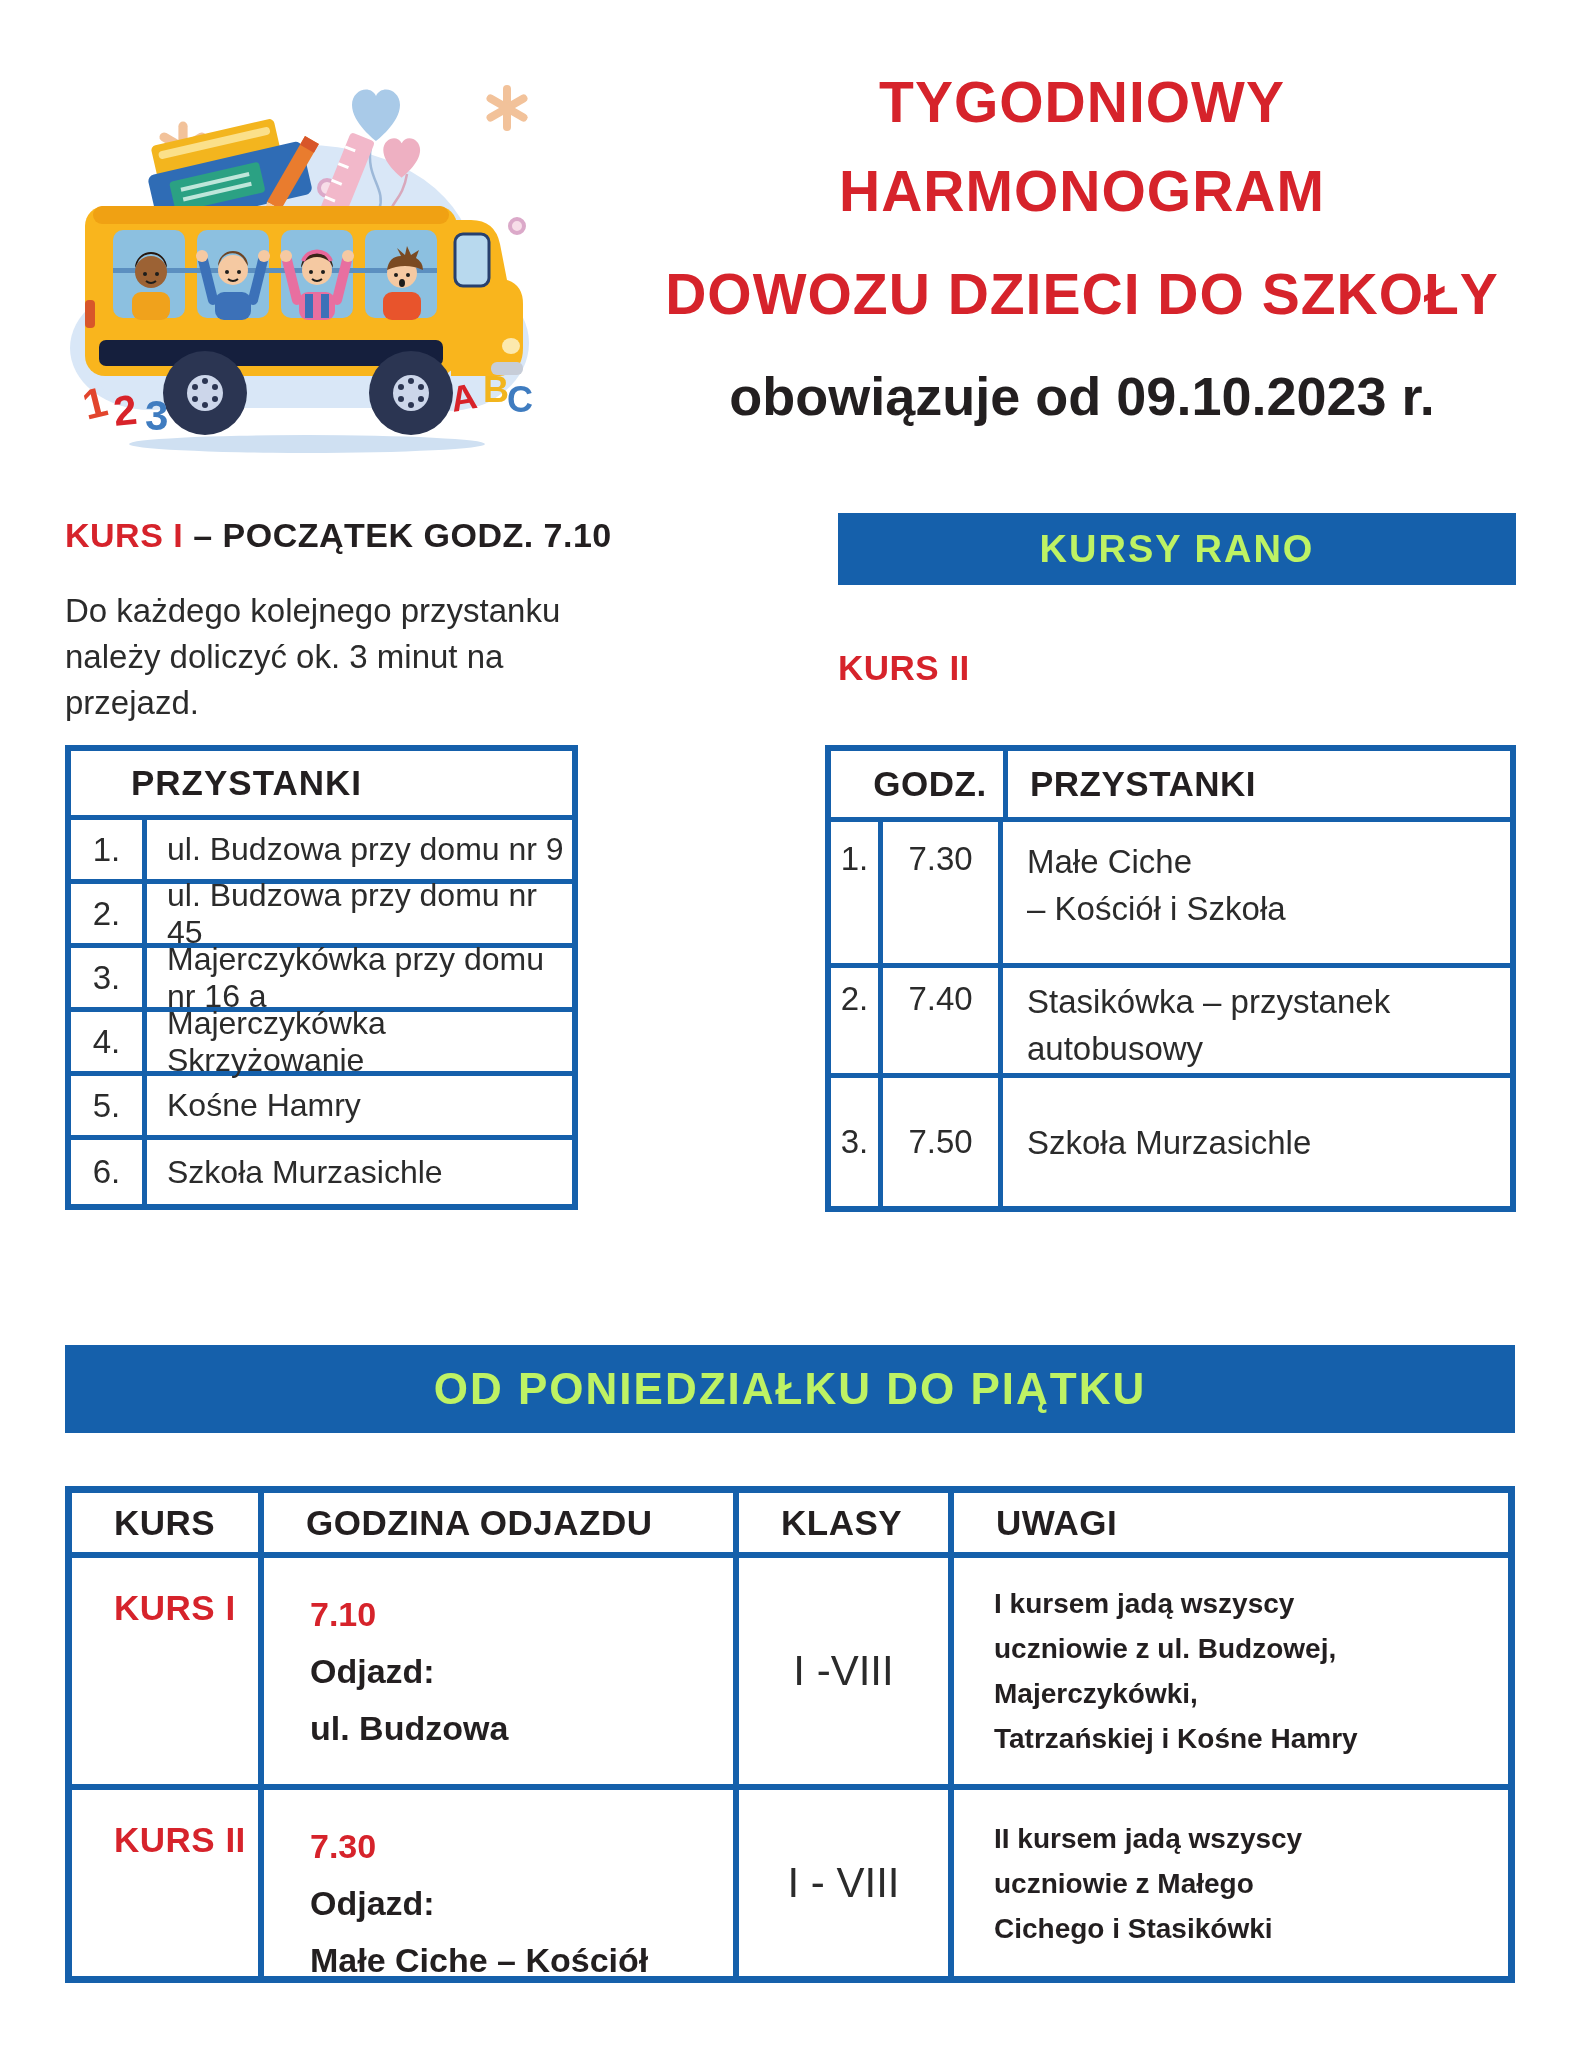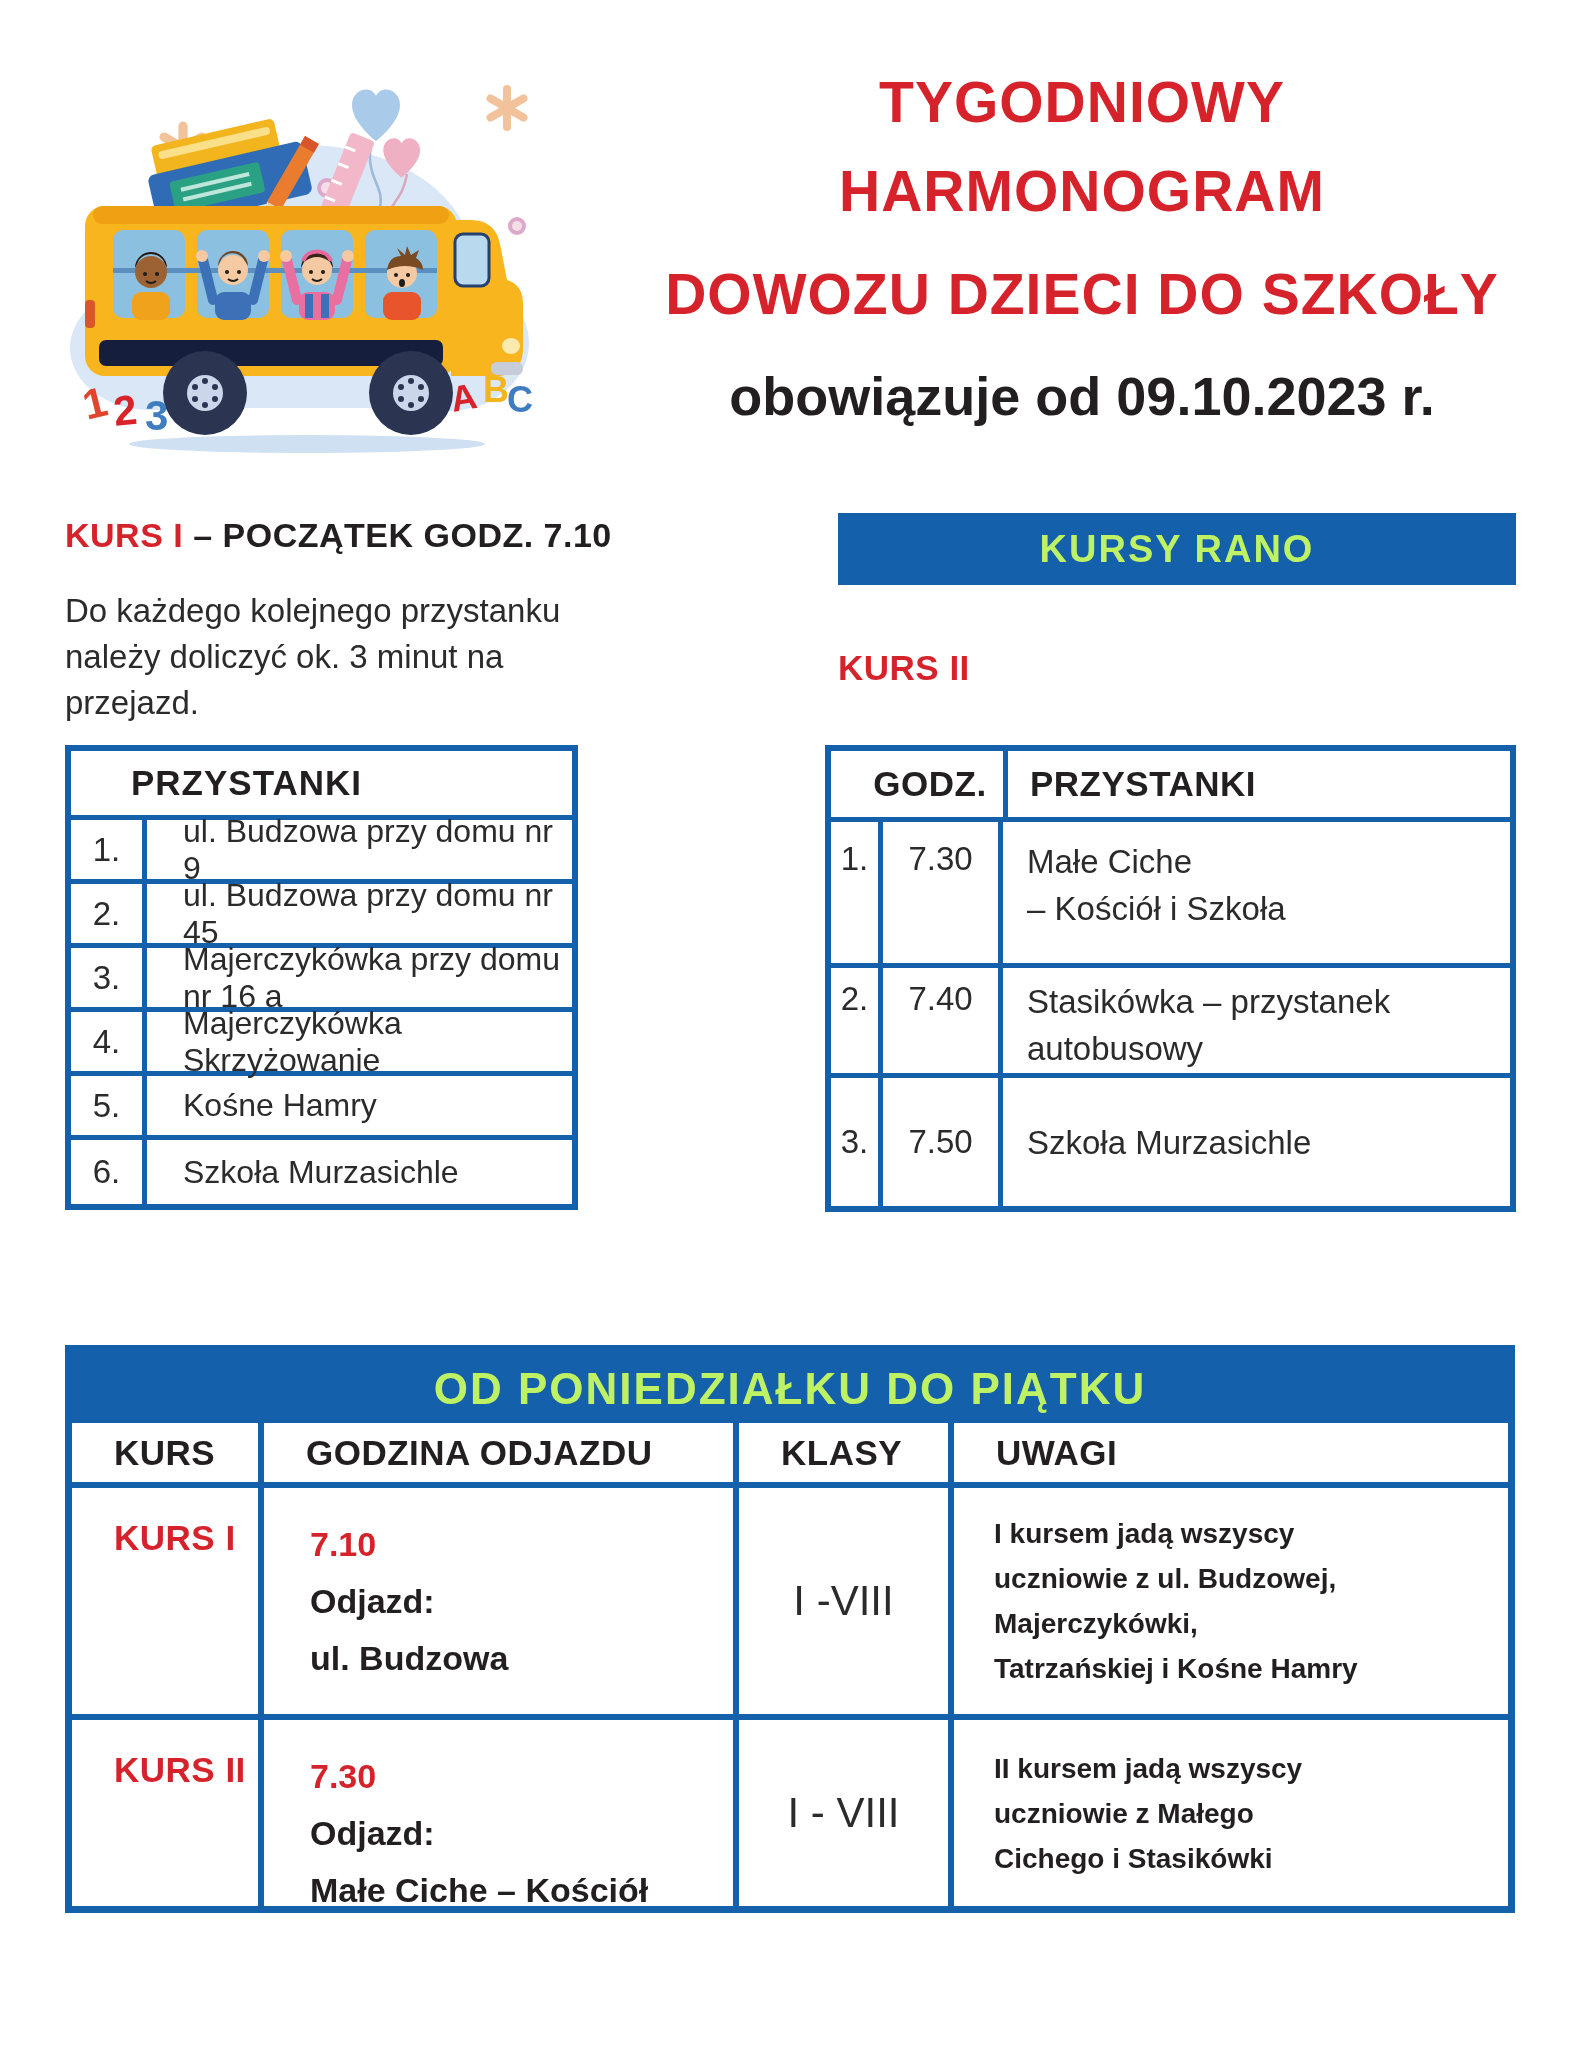--- a/index.html
+++ b/index.html
@@ -36,21 +36,21 @@
   .kurs2-label{ position:absolute; left:838px; top:648px; font-size:35px; font-weight:bold; color:var(--red); letter-spacing:.5px; }
 
   
   .table-left{ position:absolute; left:65px; top:745px; width:513px; border:6px solid var(--blue); background:#fff; }
   .tl-header{ height:69px; border-bottom:5px solid var(--blue); display:flex; align-items:center;
               padding-left:60px; font-weight:bold; font-size:35px; color:var(--ink); letter-spacing:1px; }
   .tl-row{ display:flex; height:64px; border-bottom:5px solid var(--blue); }
   .tl-row:last-child{ border-bottom:none; }
   .tl-num{ width:76px; border-right:5px solid var(--blue); display:flex; align-items:center;
            justify-content:center; font-size:33px; color:var(--soft); }
-  .tl-stop{ flex:1; display:flex; align-items:center; padding-left:36px; font-size:32px; color:var(--soft); }
+  .tl-stop{ flex:1; display:flex; align-items:center; padding-left:20px; font-size:32px; color:var(--soft); }
 
   
   .table-right{ position:absolute; left:825px; top:745px; width:691px; border:6px solid var(--blue); background:#fff; }
   .tr-header{ display:flex; height:71px; border-bottom:5px solid var(--blue);
               font-weight:bold; font-size:35px; color:var(--ink); letter-spacing:.5px; }
   .h-godz{ width:172px; display:flex; align-items:center; justify-content:center; padding-left:26px; }
   .h-przy{ flex:1; border-left:5px solid var(--blue); display:flex; align-items:center; padding-left:22px; }
   .tr-row{ display:flex; border-bottom:5px solid var(--blue); }
   .tr-row:last-child{ border-bottom:none; }
   .tr-row-1{ height:146px; } .tr-row-2{ height:110px; } .tr-row-3{ height:128px; }
@@ -58,21 +58,21 @@
   .tr-godz{ width:120px; border-right:5px solid var(--blue); display:flex; justify-content:center; font-size:33px; color:var(--soft); }
   .tr-stop{ flex:1; padding-left:24px; font-size:33px; line-height:47px; color:var(--soft); }
   .tr-row-1 .tr-num, .tr-row-1 .tr-godz{ align-items:flex-start; padding-top:18px; }
   .tr-row-1 .tr-stop{ padding-top:16px; }
   .tr-row-2 .tr-num, .tr-row-2 .tr-godz{ align-items:flex-start; padding-top:12px; }
   .tr-row-2 .tr-stop{ padding-top:10px; }
   .tr-row-3 .tr-num, .tr-row-3 .tr-godz{ align-items:center; }
   .tr-row-3 .tr-stop{ display:flex; flex-direction:column; justify-content:center; }
 
   
-  .table-bottom{ position:absolute; left:65px; top:1416px; width:1450px; border:7px solid var(--blue); background:#fff; }
+  .table-bottom{ position:absolute; left:65px; top:1486px; width:1450px; border:7px solid var(--blue); background:#fff; }
   .tb-header{ display:flex; height:65px; border-bottom:6px solid var(--blue);
               font-weight:bold; font-size:35px; color:var(--ink); letter-spacing:.5px; }
   .tb-h{ display:flex; align-items:center; padding-left:42px; }
   .w1{ width:192px; } .w2{ width:475px; } .w3{ width:215px; } .w4{ flex:1; }
   .cb{ border-right:6px solid var(--blue); }
   .tb-row{ display:flex; border-bottom:6px solid var(--blue); }
   .tb-row:last-child{ border-bottom:none; }
   .tb-row-1{ height:232px; } .tb-row-2{ height:186px; }
   .tb-kurs{ padding:30px 0 0 42px; font-weight:bold; font-size:35px; color:var(--red); letter-spacing:.5px; }
   .tb-godzina{ padding:28px 0 0 46px; font-weight:bold; font-size:34px; line-height:57px; color:var(--ink); }

